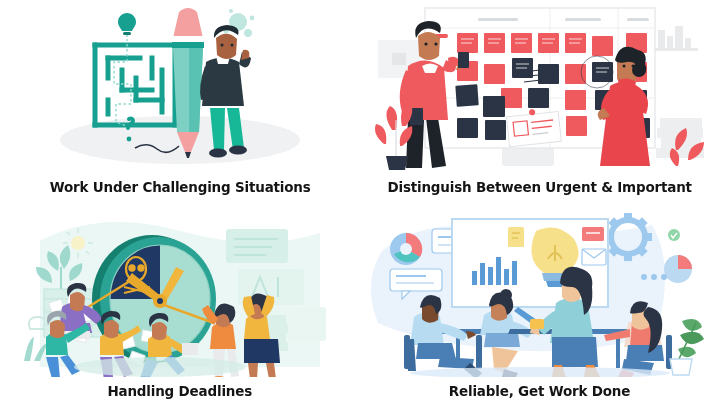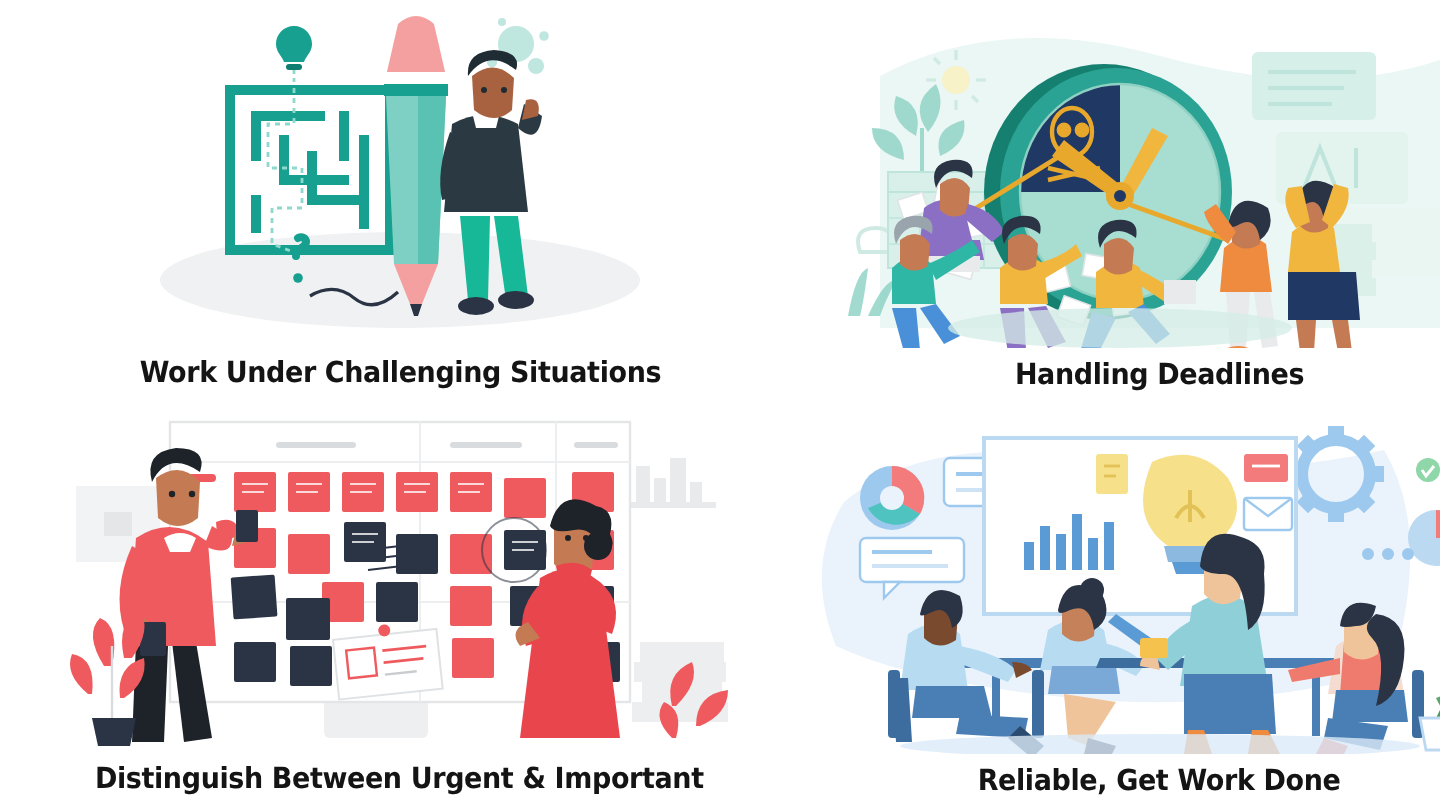--- a/index.html
+++ b/index.html
@@ -13,21 +13,21 @@
 
   .grid{
     width:720px; height:405px;
     display:grid;
     grid-template-columns:1fr 1fr;
     grid-template-rows:1fr 1fr;
   }
   .cell{
     position:relative;
     display:flex; flex-direction:column;
-    align-items:center; justify-content:flex-start;padding-left:20px;
+    align-items:center; justify-content:flex-start;
   }
   .art{
     width:100%; height:170px;
     position:relative;
     display:block;
   }
   .cell.row2 .art{ height:166px; margin-top:8px; }
   .caption{
     font-family:"DejaVu Sans", sans-serif;
     font-weight:bold;
@@ -115,182 +115,20 @@
             <path d="M216 38 q11 -9 21 1 l-1 16 q-9 8 -19 0z" fill="#a9623f"></path>
             <path d="M214 38 q10 -14 24 -3 q3 -9 -11 -10 q-14 1 -13 13z" fill="#1f2c33"></path>
             <circle cx="222" cy="45" r="1.5" fill="#1f2c33"></circle>
             <circle cx="232" cy="45" r="1.5" fill="#1f2c33"></circle>
           </g>
         </svg>
       </div>
       <div class="caption">Work Under Challenging Situations</div>
     </div>
 
-    <div class="cell row2">
-      <div class="art">
-        <svg viewBox="0 0 360 166" width="360" height="166">
-
-          <path d="M40 30 q60 -32 140 -10 q80 22 140 2 l0 134 -280 0z" fill="#eaf7f4"></path>
-
-          <g stroke="#cfe9e3" stroke-width="1.6" fill="none">
-            <circle cx="78" cy="32" r="7" fill="#f8f2c8" stroke="none"></circle>
-            <line x1="78" y1="17" x2="78" y2="22"></line>
-              <line x1="78" y1="42" x2="78" y2="47"></line>
-            <line x1="63" y1="32" x2="68" y2="32"></line>
-              <line x1="88" y1="32" x2="93" y2="32"></line>
-            <line x1="67" y1="21" x2="70" y2="24"></line>
-              <line x1="86" y1="40" x2="89" y2="43"></line>
-          </g>
-          <path d="M118 44 q2 -12 14 -8 q10 -8 16 4 q10 0 8 8 l-40 0z" fill="none" stroke="#cfe9e3" stroke-width="2"></path>
-          <path d="M30 118 q-4 -12 8 -12 q10 0 8 12z" fill="none" stroke="#cfe9e3" stroke-width="2"></path>
-          <g fill="#9fd9cd">
-            <path d="M58 60 q-14 -8 -10 -20 q14 4 10 20z"></path>
-            <path d="M64 58 q10 -12 4 -24 q-14 10 -4 24z"></path>
-            <path d="M52 72 q-16 -4 -16 -16 q16 0 16 16z"></path>
-            <path d="M70 70 q14 -6 12 -18 q-16 4 -12 18z"></path>
-            <line x1="61" y1="110" x2="61" y2="56" stroke="#9fd9cd" stroke-width="2"></line>
-          </g>
-          <g fill="#7ccbbb" opacity="0.7">
-            <path d="M24 150 q4 -22 10 -24 q-2 16 -4 24z"></path>
-            <path d="M34 150 q8 -18 14 -18 q-6 12 -8 18z"></path>
-          </g>
-
-          <g>
-            <rect x="44" y="78" width="64" height="48" fill="#d9f0ea" stroke="#bfe4dc"></rect>
-            <line x1="44" y1="88" x2="108" y2="88" stroke="#bfe4dc"></line>
-            <g stroke="#c4e7df" stroke-width="1">
-              <line x1="60" y1="88" x2="60" y2="126"></line>
-                <line x1="76" y1="88" x2="76" y2="126"></line>
-                <line x1="92" y1="88" x2="92" y2="126"></line>
-              <line x1="44" y1="101" x2="108" y2="101"></line>
-                <line x1="44" y1="114" x2="108" y2="114"></line>
-            </g>
-          </g>
-
-          <g>
-            <rect x="226" y="18" width="62" height="34" rx="3" fill="#d7efe9"></rect>
-            <g stroke="#bfe4dc" stroke-width="2">
-                <line x1="234" y1="28" x2="278" y2="28"></line>
-                <line x1="234" y1="36" x2="272" y2="36"></line>
-                <line x1="234" y1="44" x2="266" y2="44"></line>
-              </g>
-            <rect x="238" y="58" width="66" height="36" rx="3" fill="#e3f4ef"></rect>
-            <path d="M260 66 l8 20 -16 0z" fill="none" stroke="#bfe4dc" stroke-width="2"></path>
-            <line x1="278" y1="66" x2="278" y2="86" stroke="#bfe4dc" stroke-width="2"></line>
-            <rect x="270" y="96" width="56" height="34" rx="3" fill="#e9f6f2"></rect>
-          </g>
-          <g fill="#dcf0ea">
-            <rect x="250" y="104" width="36" height="9"></rect>
-            <rect x="246" y="113" width="42" height="9"></rect>
-            <rect x="252" y="122" width="34" height="9"></rect>
-            <rect x="244" y="131" width="44" height="9"></rect>
-          </g>
-
-          <g>
-            <ellipse cx="152" cy="88" rx="60" ry="64" fill="#15806f"></ellipse>
-            <ellipse cx="158" cy="88" rx="58" ry="62" fill="#2aa394"></ellipse>
-            <ellipse cx="160" cy="88" rx="50" ry="54" fill="#a7ded1"></ellipse>
-            <path d="M160 34 a50 54 0 0 0 -50 54 l50 0z" fill="#1f3864"></path>
-            <ellipse cx="160" cy="88" rx="50" ry="54" fill="none" stroke="#8ed0c1" stroke-width="1.2"></ellipse>
-
-            <g stroke="#e8a82c" stroke-width="2.2" fill="none">
-              <ellipse cx="136" cy="58" rx="10" ry="12"></ellipse>
-              <circle cx="132" cy="57" r="2.6" fill="#e8a82c"></circle>
-              <circle cx="141" cy="57" r="2.6" fill="#e8a82c"></circle>
-              <line x1="134" y1="68" x2="134" y2="74"></line>
-              <line x1="139" y1="68" x2="139" y2="74"></line>
-              <line x1="124" y1="76" x2="150" y2="82"></line>
-              <line x1="124" y1="82" x2="150" y2="76"></line>
-            </g>
-
-            <path d="M158 92 L126 70 L132 62 L162 86z" fill="#e8a82c"></path>
-            <path d="M158 90 L176 56 L184 60 L164 94z" fill="#f0b63e"></path>
-            <circle cx="160" cy="90" r="7" fill="#e8a82c"></circle>
-            <circle cx="160" cy="90" r="3" fill="#1f3864"></circle>
-          </g>
-
-          <g stroke="#e8a82c" stroke-width="2.4">
-            <line x1="130" y1="70" x2="72" y2="106"></line>
-            <line x1="164" y1="94" x2="214" y2="112"></line>
-          </g>
-
-          <g fill="#ffffff" stroke="#dfe4e6" stroke-width="0.8">
-            <rect x="50" y="90" width="13" height="10" transform="rotate(-18 56 95)"></rect>
-            <rect x="68" y="84" width="13" height="10" transform="rotate(12 74 89)"></rect>
-            <rect x="52" y="112" width="13" height="10" transform="rotate(24 58 117)"></rect>
-            <rect x="82" y="100" width="13" height="10" transform="rotate(-10 88 105)"></rect>
-            <rect x="74" y="120" width="13" height="10" transform="rotate(16 80 125)"></rect>
-            <rect x="120" y="126" width="14" height="11" transform="rotate(-14 127 131)"></rect>
-            <rect x="142" y="120" width="14" height="11" transform="rotate(10 149 125)"></rect>
-            <rect x="130" y="142" width="14" height="11" transform="rotate(20 137 147)"></rect>
-            <rect x="156" y="138" width="14" height="11" transform="rotate(-8 163 143)"></rect>
-          </g>
-
-          <g>
-            <path d="M62 96 q10 -8 20 0 l4 16 -26 0z" fill="#8a6fc4"></path>
-            <path d="M60 112 l30 0 2 10 -34 0z" fill="#8a6fc4"></path>
-            <path d="M70 84 q9 -7 15 2 l-1 12 q-8 5 -14 -1z" fill="#c47a52"></path>
-            <path d="M68 86 q6 -14 18 -5 q2 -10 -10 -9 q-12 2 -8 14z" fill="#2b3445"></path>
-            <path d="M84 94 q14 4 18 14 l-6 5 -14 -12z" fill="#8a6fc4"></path>
-            <rect x="56" y="120" width="34" height="8" fill="#e8eaec"></rect>
-          </g>
-          <g>
-            <path d="M46 126 q10 -10 20 -2 l2 20 -22 0z" fill="#2fb7a6"></path>
-            <path d="M46 146 l6 22 8 -1 -2 -21z" fill="#4a90d9"></path>
-            <path d="M60 146 l12 18 8 -4 -12 -16z" fill="#4a90d9"></path>
-            <path d="M50 112 q9 -7 15 2 l-1 11 q-8 5 -14 -1z" fill="#c47a52"></path>
-            <path d="M48 114 q6 -14 18 -5 q2 -10 -10 -9 q-12 2 -8 14z" fill="#9aa4ad"></path>
-            <path d="M64 124 q14 -6 22 -12 l4 6 -22 14z" fill="#2fb7a6"></path>
-            <ellipse cx="62" cy="170" rx="8" ry="3" fill="#2b3445"></ellipse>
-          </g>
-          <g>
-            <path d="M100 126 q11 -10 22 -2 l2 20 -24 0z" fill="#f0b63e"></path>
-            <path d="M100 146 l4 22 9 -1 -1 -21z" fill="#8a6fc4"></path>
-            <path d="M114 146 l10 20 9 -3 -10 -18z" fill="#8a6fc4"></path>
-            <path d="M104 112 q9 -7 15 2 l-1 11 q-8 5 -14 -1z" fill="#c47a52"></path>
-            <path d="M102 114 q6 -14 18 -5 q2 -10 -10 -9 q-12 2 -8 14z" fill="#2b3445"></path>
-            <path d="M118 124 q14 -4 20 -10 l3 6 -20 12z" fill="#f0b63e"></path>
-            <ellipse cx="110" cy="170" rx="8" ry="3" fill="#2b3445"></ellipse>
-          </g>
-          <g>
-            <path d="M148 128 q12 -10 22 -2 l2 20 -24 0z" fill="#f0b63e"></path>
-            <path d="M146 148 l-6 20 8 3 10 -20z" fill="#4a90d9"></path>
-            <path d="M164 148 l14 16 7 -5 -13 -15z" fill="#4a90d9"></path>
-            <path d="M152 114 q9 -7 15 2 l-1 11 q-8 5 -14 -1z" fill="#c47a52"></path>
-            <path d="M150 116 q6 -14 18 -5 q2 -10 -10 -9 q-12 2 -8 14z" fill="#2b3445"></path>
-            <path d="M168 126 q12 6 20 12 l-4 6 -18 -12z" fill="#f0b63e"></path>
-            <rect x="182" y="132" width="16" height="12" fill="#e8eaec"></rect>
-          </g>
-          <g>
-            <path d="M212 116 q11 -10 21 -2 l3 24 -26 0z" fill="#ef8b3f"></path>
-            <path d="M213 138 l2 28 8 0 2 -28z" fill="#e8eaec"></path>
-            <path d="M227 138 l4 28 8 -1 -4 -27z" fill="#e8eaec"></path>
-            <path d="M216 100 q9 -7 15 2 l-1 12 q-8 5 -14 -1z" fill="#c47a52"></path>
-            <path d="M214 104 q4 -18 20 -8 q4 10 -4 16 q-2 -12 -10 -8 q-5 3 -6 0z" fill="#2b3445"></path>
-            <path d="M214 114 q-10 -8 -12 -16 l6 -4 10 14z" fill="#ef8b3f"></path>
-            <ellipse cx="219" cy="168" rx="7" ry="3" fill="#ef8b3f"></ellipse>
-          </g>
-          <g>
-            <path d="M246 108 q11 -10 21 -2 l3 22 -26 0z" fill="#f0b63e"></path>
-            <path d="M244 128 l34 0 2 24 -36 0z" fill="#1f3864"></path>
-            <path d="M248 152 l2 16 7 0 1 -16z" fill="#c47a52"></path>
-            <path d="M266 152 l3 16 7 0 -2 -16z" fill="#c47a52"></path>
-            <path d="M250 92 q9 -7 15 2 l-1 12 q-8 5 -14 -1z" fill="#c47a52"></path>
-            <path d="M248 94 q4 -18 20 -8 q4 12 -6 16 q-2 -12 -9 -8 q-5 2 -5 0z" fill="#2b3445"></path>
-            <path d="M248 106 q-8 -12 -4 -20 l7 -1 4 18z" fill="#f0b63e"></path>
-            <path d="M266 106 q10 -10 8 -20 l-7 -2 -6 18z" fill="#f0b63e"></path>
-            <ellipse cx="252" cy="170" rx="7" ry="3" fill="#ef8b3f"></ellipse>
-            <ellipse cx="270" cy="170" rx="7" ry="3" fill="#ef8b3f"></ellipse>
-          </g>
-          <ellipse cx="160" cy="156" rx="86" ry="10" fill="#d4ece6" opacity="0.75"></ellipse>
-        </svg>
-      </div>
-      <div class="caption">Handling Deadlines</div>
-    </div>
-
     <div class="cell row1">
       <div class="art">
         <svg viewBox="0 0 360 170" width="360" height="170">
 
           <rect x="18" y="40" width="42" height="38" fill="#f2f3f4"></rect>
           <rect x="32" y="53" width="14" height="12" fill="#e4e6e8"></rect>
           <g fill="#e8eaec">
             <rect x="292" y="48" width="46" height="3"></rect>
             <rect x="298" y="30" width="7" height="18"></rect>
             <rect x="307" y="36" width="6" height="12"></rect>
@@ -431,20 +269,182 @@
             <path d="M316 166 q-10 -10 -4 -18 q10 4 6 18z" fill="#ef5a5e"></path>
           </g>
         </svg>
       </div>
       <div class="caption">Distinguish Between Urgent &amp; Important</div>
     </div>
 
     <div class="cell row2">
       <div class="art">
         <svg viewBox="0 0 360 166" width="360" height="166">
+
+          <path d="M40 30 q60 -32 140 -10 q80 22 140 2 l0 134 -280 0z" fill="#eaf7f4"></path>
+
+          <g stroke="#cfe9e3" stroke-width="1.6" fill="none">
+            <circle cx="78" cy="32" r="7" fill="#f8f2c8" stroke="none"></circle>
+            <line x1="78" y1="17" x2="78" y2="22"></line>
+              <line x1="78" y1="42" x2="78" y2="47"></line>
+            <line x1="63" y1="32" x2="68" y2="32"></line>
+              <line x1="88" y1="32" x2="93" y2="32"></line>
+            <line x1="67" y1="21" x2="70" y2="24"></line>
+              <line x1="86" y1="40" x2="89" y2="43"></line>
+          </g>
+          <path d="M118 44 q2 -12 14 -8 q10 -8 16 4 q10 0 8 8 l-40 0z" fill="none" stroke="#cfe9e3" stroke-width="2"></path>
+          <path d="M30 118 q-4 -12 8 -12 q10 0 8 12z" fill="none" stroke="#cfe9e3" stroke-width="2"></path>
+          <g fill="#9fd9cd">
+            <path d="M58 60 q-14 -8 -10 -20 q14 4 10 20z"></path>
+            <path d="M64 58 q10 -12 4 -24 q-14 10 -4 24z"></path>
+            <path d="M52 72 q-16 -4 -16 -16 q16 0 16 16z"></path>
+            <path d="M70 70 q14 -6 12 -18 q-16 4 -12 18z"></path>
+            <line x1="61" y1="110" x2="61" y2="56" stroke="#9fd9cd" stroke-width="2"></line>
+          </g>
+          <g fill="#7ccbbb" opacity="0.7">
+            <path d="M24 150 q4 -22 10 -24 q-2 16 -4 24z"></path>
+            <path d="M34 150 q8 -18 14 -18 q-6 12 -8 18z"></path>
+          </g>
+
+          <g>
+            <rect x="44" y="78" width="64" height="48" fill="#d9f0ea" stroke="#bfe4dc"></rect>
+            <line x1="44" y1="88" x2="108" y2="88" stroke="#bfe4dc"></line>
+            <g stroke="#c4e7df" stroke-width="1">
+              <line x1="60" y1="88" x2="60" y2="126"></line>
+                <line x1="76" y1="88" x2="76" y2="126"></line>
+                <line x1="92" y1="88" x2="92" y2="126"></line>
+              <line x1="44" y1="101" x2="108" y2="101"></line>
+                <line x1="44" y1="114" x2="108" y2="114"></line>
+            </g>
+          </g>
+
+          <g>
+            <rect x="226" y="18" width="62" height="34" rx="3" fill="#d7efe9"></rect>
+            <g stroke="#bfe4dc" stroke-width="2">
+                <line x1="234" y1="28" x2="278" y2="28"></line>
+                <line x1="234" y1="36" x2="272" y2="36"></line>
+                <line x1="234" y1="44" x2="266" y2="44"></line>
+              </g>
+            <rect x="238" y="58" width="66" height="36" rx="3" fill="#e3f4ef"></rect>
+            <path d="M260 66 l8 20 -16 0z" fill="none" stroke="#bfe4dc" stroke-width="2"></path>
+            <line x1="278" y1="66" x2="278" y2="86" stroke="#bfe4dc" stroke-width="2"></line>
+            <rect x="270" y="96" width="56" height="34" rx="3" fill="#e9f6f2"></rect>
+          </g>
+          <g fill="#dcf0ea">
+            <rect x="250" y="104" width="36" height="9"></rect>
+            <rect x="246" y="113" width="42" height="9"></rect>
+            <rect x="252" y="122" width="34" height="9"></rect>
+            <rect x="244" y="131" width="44" height="9"></rect>
+          </g>
+
+          <g>
+            <ellipse cx="152" cy="88" rx="60" ry="64" fill="#15806f"></ellipse>
+            <ellipse cx="158" cy="88" rx="58" ry="62" fill="#2aa394"></ellipse>
+            <ellipse cx="160" cy="88" rx="50" ry="54" fill="#a7ded1"></ellipse>
+            <path d="M160 34 a50 54 0 0 0 -50 54 l50 0z" fill="#1f3864"></path>
+            <ellipse cx="160" cy="88" rx="50" ry="54" fill="none" stroke="#8ed0c1" stroke-width="1.2"></ellipse>
+
+            <g stroke="#e8a82c" stroke-width="2.2" fill="none">
+              <ellipse cx="136" cy="58" rx="10" ry="12"></ellipse>
+              <circle cx="132" cy="57" r="2.6" fill="#e8a82c"></circle>
+              <circle cx="141" cy="57" r="2.6" fill="#e8a82c"></circle>
+              <line x1="134" y1="68" x2="134" y2="74"></line>
+              <line x1="139" y1="68" x2="139" y2="74"></line>
+              <line x1="124" y1="76" x2="150" y2="82"></line>
+              <line x1="124" y1="82" x2="150" y2="76"></line>
+            </g>
+
+            <path d="M158 92 L126 70 L132 62 L162 86z" fill="#e8a82c"></path>
+            <path d="M158 90 L176 56 L184 60 L164 94z" fill="#f0b63e"></path>
+            <circle cx="160" cy="90" r="7" fill="#e8a82c"></circle>
+            <circle cx="160" cy="90" r="3" fill="#1f3864"></circle>
+          </g>
+
+          <g stroke="#e8a82c" stroke-width="2.4">
+            <line x1="130" y1="70" x2="72" y2="106"></line>
+            <line x1="164" y1="94" x2="214" y2="112"></line>
+          </g>
+
+          <g fill="#ffffff" stroke="#dfe4e6" stroke-width="0.8">
+            <rect x="50" y="90" width="13" height="10" transform="rotate(-18 56 95)"></rect>
+            <rect x="68" y="84" width="13" height="10" transform="rotate(12 74 89)"></rect>
+            <rect x="52" y="112" width="13" height="10" transform="rotate(24 58 117)"></rect>
+            <rect x="82" y="100" width="13" height="10" transform="rotate(-10 88 105)"></rect>
+            <rect x="74" y="120" width="13" height="10" transform="rotate(16 80 125)"></rect>
+            <rect x="120" y="126" width="14" height="11" transform="rotate(-14 127 131)"></rect>
+            <rect x="142" y="120" width="14" height="11" transform="rotate(10 149 125)"></rect>
+            <rect x="130" y="142" width="14" height="11" transform="rotate(20 137 147)"></rect>
+            <rect x="156" y="138" width="14" height="11" transform="rotate(-8 163 143)"></rect>
+          </g>
+
+          <g>
+            <path d="M62 96 q10 -8 20 0 l4 16 -26 0z" fill="#8a6fc4"></path>
+            <path d="M60 112 l30 0 2 10 -34 0z" fill="#8a6fc4"></path>
+            <path d="M70 84 q9 -7 15 2 l-1 12 q-8 5 -14 -1z" fill="#c47a52"></path>
+            <path d="M68 86 q6 -14 18 -5 q2 -10 -10 -9 q-12 2 -8 14z" fill="#2b3445"></path>
+            <path d="M84 94 q14 4 18 14 l-6 5 -14 -12z" fill="#8a6fc4"></path>
+            <rect x="56" y="120" width="34" height="8" fill="#e8eaec"></rect>
+          </g>
+          <g>
+            <path d="M46 126 q10 -10 20 -2 l2 20 -22 0z" fill="#2fb7a6"></path>
+            <path d="M46 146 l6 22 8 -1 -2 -21z" fill="#4a90d9"></path>
+            <path d="M60 146 l12 18 8 -4 -12 -16z" fill="#4a90d9"></path>
+            <path d="M50 112 q9 -7 15 2 l-1 11 q-8 5 -14 -1z" fill="#c47a52"></path>
+            <path d="M48 114 q6 -14 18 -5 q2 -10 -10 -9 q-12 2 -8 14z" fill="#9aa4ad"></path>
+            <path d="M64 124 q14 -6 22 -12 l4 6 -22 14z" fill="#2fb7a6"></path>
+            <ellipse cx="62" cy="170" rx="8" ry="3" fill="#2b3445"></ellipse>
+          </g>
+          <g>
+            <path d="M100 126 q11 -10 22 -2 l2 20 -24 0z" fill="#f0b63e"></path>
+            <path d="M100 146 l4 22 9 -1 -1 -21z" fill="#8a6fc4"></path>
+            <path d="M114 146 l10 20 9 -3 -10 -18z" fill="#8a6fc4"></path>
+            <path d="M104 112 q9 -7 15 2 l-1 11 q-8 5 -14 -1z" fill="#c47a52"></path>
+            <path d="M102 114 q6 -14 18 -5 q2 -10 -10 -9 q-12 2 -8 14z" fill="#2b3445"></path>
+            <path d="M118 124 q14 -4 20 -10 l3 6 -20 12z" fill="#f0b63e"></path>
+            <ellipse cx="110" cy="170" rx="8" ry="3" fill="#2b3445"></ellipse>
+          </g>
+          <g>
+            <path d="M148 128 q12 -10 22 -2 l2 20 -24 0z" fill="#f0b63e"></path>
+            <path d="M146 148 l-6 20 8 3 10 -20z" fill="#4a90d9"></path>
+            <path d="M164 148 l14 16 7 -5 -13 -15z" fill="#4a90d9"></path>
+            <path d="M152 114 q9 -7 15 2 l-1 11 q-8 5 -14 -1z" fill="#c47a52"></path>
+            <path d="M150 116 q6 -14 18 -5 q2 -10 -10 -9 q-12 2 -8 14z" fill="#2b3445"></path>
+            <path d="M168 126 q12 6 20 12 l-4 6 -18 -12z" fill="#f0b63e"></path>
+            <rect x="182" y="132" width="16" height="12" fill="#e8eaec"></rect>
+          </g>
+          <g>
+            <path d="M212 116 q11 -10 21 -2 l3 24 -26 0z" fill="#ef8b3f"></path>
+            <path d="M213 138 l2 28 8 0 2 -28z" fill="#e8eaec"></path>
+            <path d="M227 138 l4 28 8 -1 -4 -27z" fill="#e8eaec"></path>
+            <path d="M216 100 q9 -7 15 2 l-1 12 q-8 5 -14 -1z" fill="#c47a52"></path>
+            <path d="M214 104 q4 -18 20 -8 q4 10 -4 16 q-2 -12 -10 -8 q-5 3 -6 0z" fill="#2b3445"></path>
+            <path d="M214 114 q-10 -8 -12 -16 l6 -4 10 14z" fill="#ef8b3f"></path>
+            <ellipse cx="219" cy="168" rx="7" ry="3" fill="#ef8b3f"></ellipse>
+          </g>
+          <g>
+            <path d="M246 108 q11 -10 21 -2 l3 22 -26 0z" fill="#f0b63e"></path>
+            <path d="M244 128 l34 0 2 24 -36 0z" fill="#1f3864"></path>
+            <path d="M248 152 l2 16 7 0 1 -16z" fill="#c47a52"></path>
+            <path d="M266 152 l3 16 7 0 -2 -16z" fill="#c47a52"></path>
+            <path d="M250 92 q9 -7 15 2 l-1 12 q-8 5 -14 -1z" fill="#c47a52"></path>
+            <path d="M248 94 q4 -18 20 -8 q4 12 -6 16 q-2 -12 -9 -8 q-5 2 -5 0z" fill="#2b3445"></path>
+            <path d="M248 106 q-8 -12 -4 -20 l7 -1 4 18z" fill="#f0b63e"></path>
+            <path d="M266 106 q10 -10 8 -20 l-7 -2 -6 18z" fill="#f0b63e"></path>
+            <ellipse cx="252" cy="170" rx="7" ry="3" fill="#ef8b3f"></ellipse>
+            <ellipse cx="270" cy="170" rx="7" ry="3" fill="#ef8b3f"></ellipse>
+          </g>
+          <ellipse cx="160" cy="156" rx="86" ry="10" fill="#d4ece6" opacity="0.75"></ellipse>
+        </svg>
+      </div>
+      <div class="caption">Handling Deadlines</div>
+    </div>
+
+    <div class="cell row2">
+      <div class="art">
+        <svg viewBox="0 0 360 166" width="360" height="166">
           <path d="M22 40 q40 -34 120 -22 q80 12 150 -4 q24 40 4 110 q-80 22 -160 14 q-80 -8 -118 -26 q-16 -40 4 -72z" fill="#eaf3fc"></path>
 
           <g>
             <circle cx="46" cy="38" r="16" fill="#9ec9ee"></circle>
             <path d="M46 22 a16 16 0 0 1 14 24 l-14 -8z" fill="#f47b7b"></path>
             <path d="M46 38 L60 46 a16 16 0 0 1 -26 -3z" fill="#4fc3c0"></path>
             <circle cx="46" cy="38" r="6" fill="#eaf3fc"></circle>
           </g>
           <g>
             <circle cx="318" cy="58" r="14" fill="#bcd9f2"></circle>

